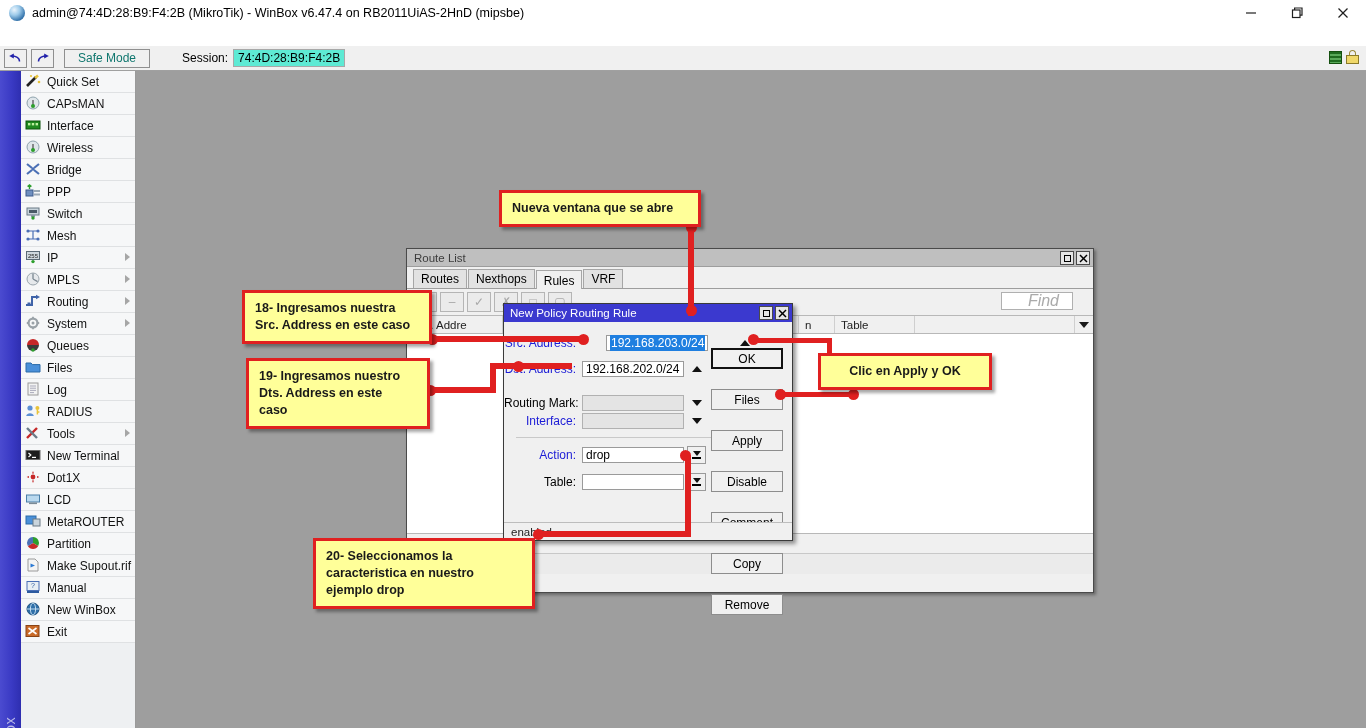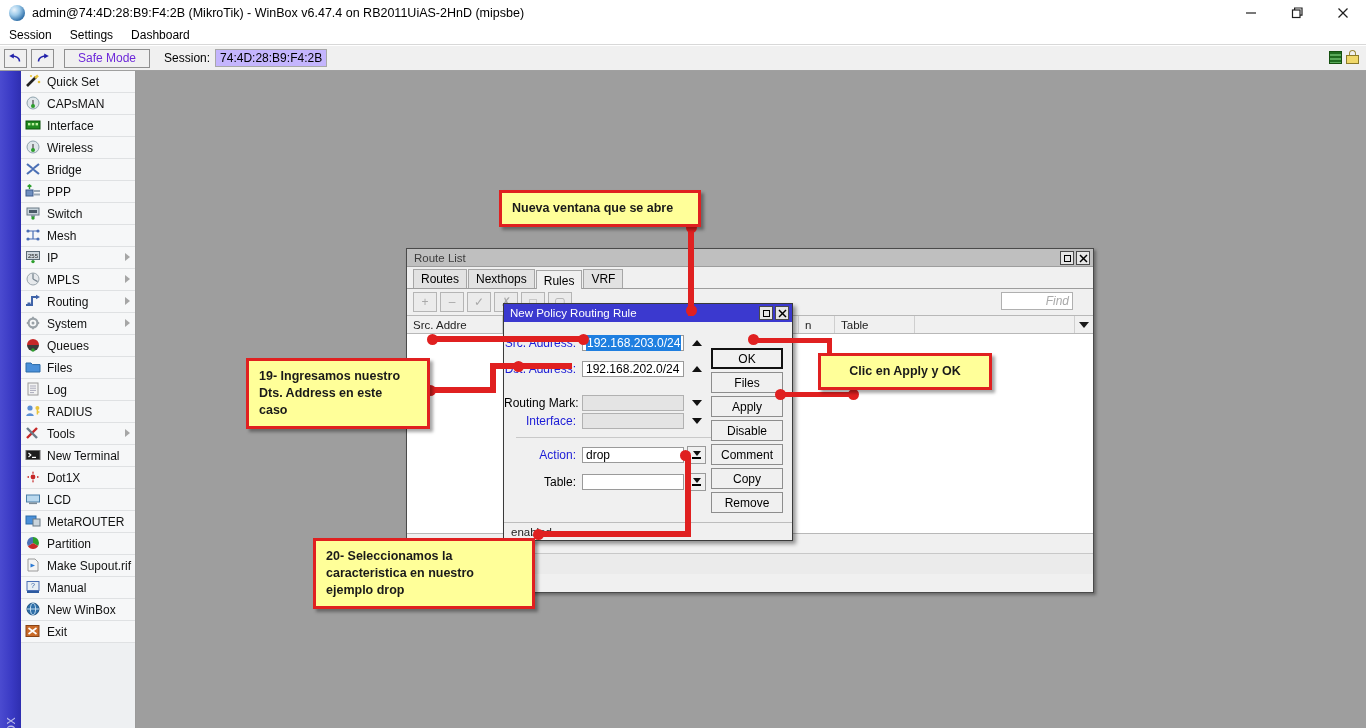--- a/index.html
+++ b/index.html
@@ -48,26 +48,26 @@
   }
   .tbar-btn {
     width: 23px; height: 19px; margin-left: 4px;
     border: 1px solid #8f8f8f; background: #f0f0f0;
     display: flex; align-items: center; justify-content: center;
     color: #2222aa; font-size: 12px;
   }
   .tbar-safe {
     margin-left: 10px; height: 19px; padding: 0 13px;
     border: 1px solid #8f8f8f; background: #f0f0f0;
-    display: flex; align-items: center; font-size: 12px; color: #6d28d9;
-  }
-  .tbar-sess-label { margin-left: 14px; font-size: 12px; color: #000; }
+    display: flex; align-items: center; font-size: 12px; color: #0f766e;
+  }
+  .tbar-sess-label { margin-left: 32px; font-size: 12px; color: #000; }
   .tbar-sess-value {
     margin-left: 5px; height: 18px; padding: 0 4px;
-    border: 1px solid #a8a8a8; background: #c4b5fd;
+    border: 1px solid #a8a8a8; background: #5eead4;
     display: flex; align-items: center; font-size: 12px; color: #000;
   }
   .tbar-right { position: absolute; right: 7px; top: 4px; display: flex; gap: 4px; align-items: center; }
   .icn-green {
     width: 13px; height: 13px;
     background: repeating-linear-gradient(to bottom, #1f6b1f 0 2px, #59a959 2px 4px);
     border: 1px solid #14500f;
   }
   .icn-lock { width: 13px; height: 14px; position: relative; }
   .icn-lock .shack {
@@ -152,21 +152,21 @@
   .rl-tb-btn {
     width: 24px; height: 20px; margin-right: 3px;
     border: 1px solid #b5b5b5; background: #ebebeb;
     display: flex; align-items: center; justify-content: center;
     color: #a9a9a9; font-size: 12px;
   }
   .rl-find {
     position: absolute; right: 20px; top: 3px; width: 72px; height: 18px;
     border: 1px solid #b0b0b0; background: #ffffff;
     display: flex; align-items: center; justify-content: flex-end;
-    padding-right: 3px; font-size: 12px; color: #aaa; font-style: italic;
+    padding-right: 13px; font-size: 16px; color: #aaa; font-style: italic;
   }
   .rl-headers {
     height: 19px; display: flex; border-top: 1px solid #b8b8b8;
     border-bottom: 1px solid #b8b8b8; background: #f0f0f0; position: relative;
   }
   .rl-hcell {
     font-size: 11.5px; color: #222; padding-left: 6px; line-height: 18px;
     border-right: 1px solid #cfcfcf; overflow: hidden; white-space: nowrap;
   }
   .rl-hdrop {
@@ -215,21 +215,21 @@
   .caret-dn-sm { width: 0; height: 0; border-top: 6px solid #111; border-left: 5px solid transparent; border-right: 5px solid transparent; }
   .fdrop {
     width: 19px; height: 18px; margin-left: 3px; border: 1px solid #9a9a9a;
     background: #f0f0f0; display: flex; align-items: center; justify-content: center;
     flex-direction: column; gap: 1px;
   }
   .fdrop .bar { width: 9px; height: 2px; background: #000; }
   .hr-sep { position: absolute; left: 12px; width: 266px; height: 1px; background: #c9c9c9; }
   .dlg-btns { position: absolute; right: 9px; top: 26px; width: 72px; }
   .dbtn {
-    width: 72px; height: 21px; margin-bottom: 3px;
+    width: 72px; height: 21px; margin-bottom: 20px;
     border: 1px solid #8d8d8d; background: #f0f0f0;
     display: flex; align-items: center; justify-content: center;
     font-size: 12px; color: #000;
   }
   .dbtn.primary { border: 2px solid #111; }
   .dlg-status {
     position: absolute; left: 0; bottom: 0; width: 288px; height: 18px;
     background: #f0f0f0; border-top: 1px solid #bdbdbd;
     display: flex; align-items: center; padding-left: 7px;
     font-size: 11.5px; color: #222;
@@ -271,25 +271,20 @@
       </div>
       <div class="tb-btn">
         <svg width="14" height="14" viewBox="0 0 14 14">
           <line x1="2.5" y1="2.5" x2="11.5" y2="11.5" stroke="#202020" stroke-width="1.2"></line>
           <line x1="11.5" y1="2.5" x2="2.5" y2="11.5" stroke="#202020" stroke-width="1.2"></line>
         </svg>
       </div>
     </div>
   </div>
 
-  <div class="menubar">
-    <div class="menu-item">Session</div>
-    <div class="menu-item">Settings</div>
-    <div class="menu-item">Dashboard</div>
-  </div>
 
   <div class="toolbar">
     <div class="tbar-btn">
       <svg width="15" height="12" viewBox="0 0 15 12">
         <path d="M11.5 9.5 C11.5 5.5 7 4 3.5 4" fill="none" stroke="#2222aa" stroke-width="1.5"></path>
         <polygon points="1.2,4 5.8,1.6 5.8,6.4" fill="#2222aa"></polygon>
       </svg>
     </div>
     <div class="tbar-btn">
       <svg width="15" height="12" viewBox="0 0 15 12">
@@ -587,21 +582,21 @@
         <div class="winbtn">
           <svg width="9" height="9" viewBox="0 0 9 9">
             <line x1="1" y1="1" x2="8" y2="8" stroke="#000" stroke-width="1.5"></line>
             <line x1="8" y1="1" x2="1" y2="8" stroke="#000" stroke-width="1.5"></line>
           </svg>
         </div>
       </div>
     </div>
     <div class="dlg-body">
       <div id="dlg-fields">
-          <div class="frow" style="top: 10px;">
+          <div class="frow" style="top: 10px; gap: 24px;">
             <div class="flabel">Src. Address:</div>
             <div class="finput sel">
               <span>192.168.203.0/24</span>
             </div>
             <div class="fspin">
               <span class="caret-up-sm"></span>
             </div>
           </div>
           <div class="frow" style="top: 36px;">
             <div class="flabel">Dst. Address:</div>
@@ -656,20 +651,22 @@
   </div>
 
   <div class="ann-line" style="left:688px; top:228px; width:6px; height:88px;"></div>
   <div class="ann-dot" style="left:686px; top:222px;"></div>
   <div class="ann-dot" style="left:686px; top:305px;"></div>
   <div class="callout" style="left:499px; top:190px; width:202px;">Nueva ventana que se abre</div>
 
   <div class="ann-line" style="left:432px; top:336px; width:152px; height:6px;"></div>
   <div class="ann-dot" style="left:427px; top:334px;"></div>
   <div class="ann-dot" style="left:578px; top:334px;"></div>
+  <div class="callout" style="left:242px; top:290px; width:190px;">18- Ingresamos nuestra
+Src. Address en este caso</div>
 
   <div class="ann-line" style="left:430px; top:387px; width:66px; height:6px;"></div>
   <div class="ann-line" style="left:490px; top:363px; width:6px; height:30px;"></div>
   <div class="ann-line" style="left:490px; top:363px; width:82px; height:6px;"></div>
   <div class="ann-dot" style="left:425px; top:385px;"></div>
   <div class="ann-dot" style="left:513px; top:361px;"></div>
   <div class="callout" style="left:246px; top:358px; width:184px;">19- Ingresamos nuestro
 Dts. Address en este
 caso</div>
 

